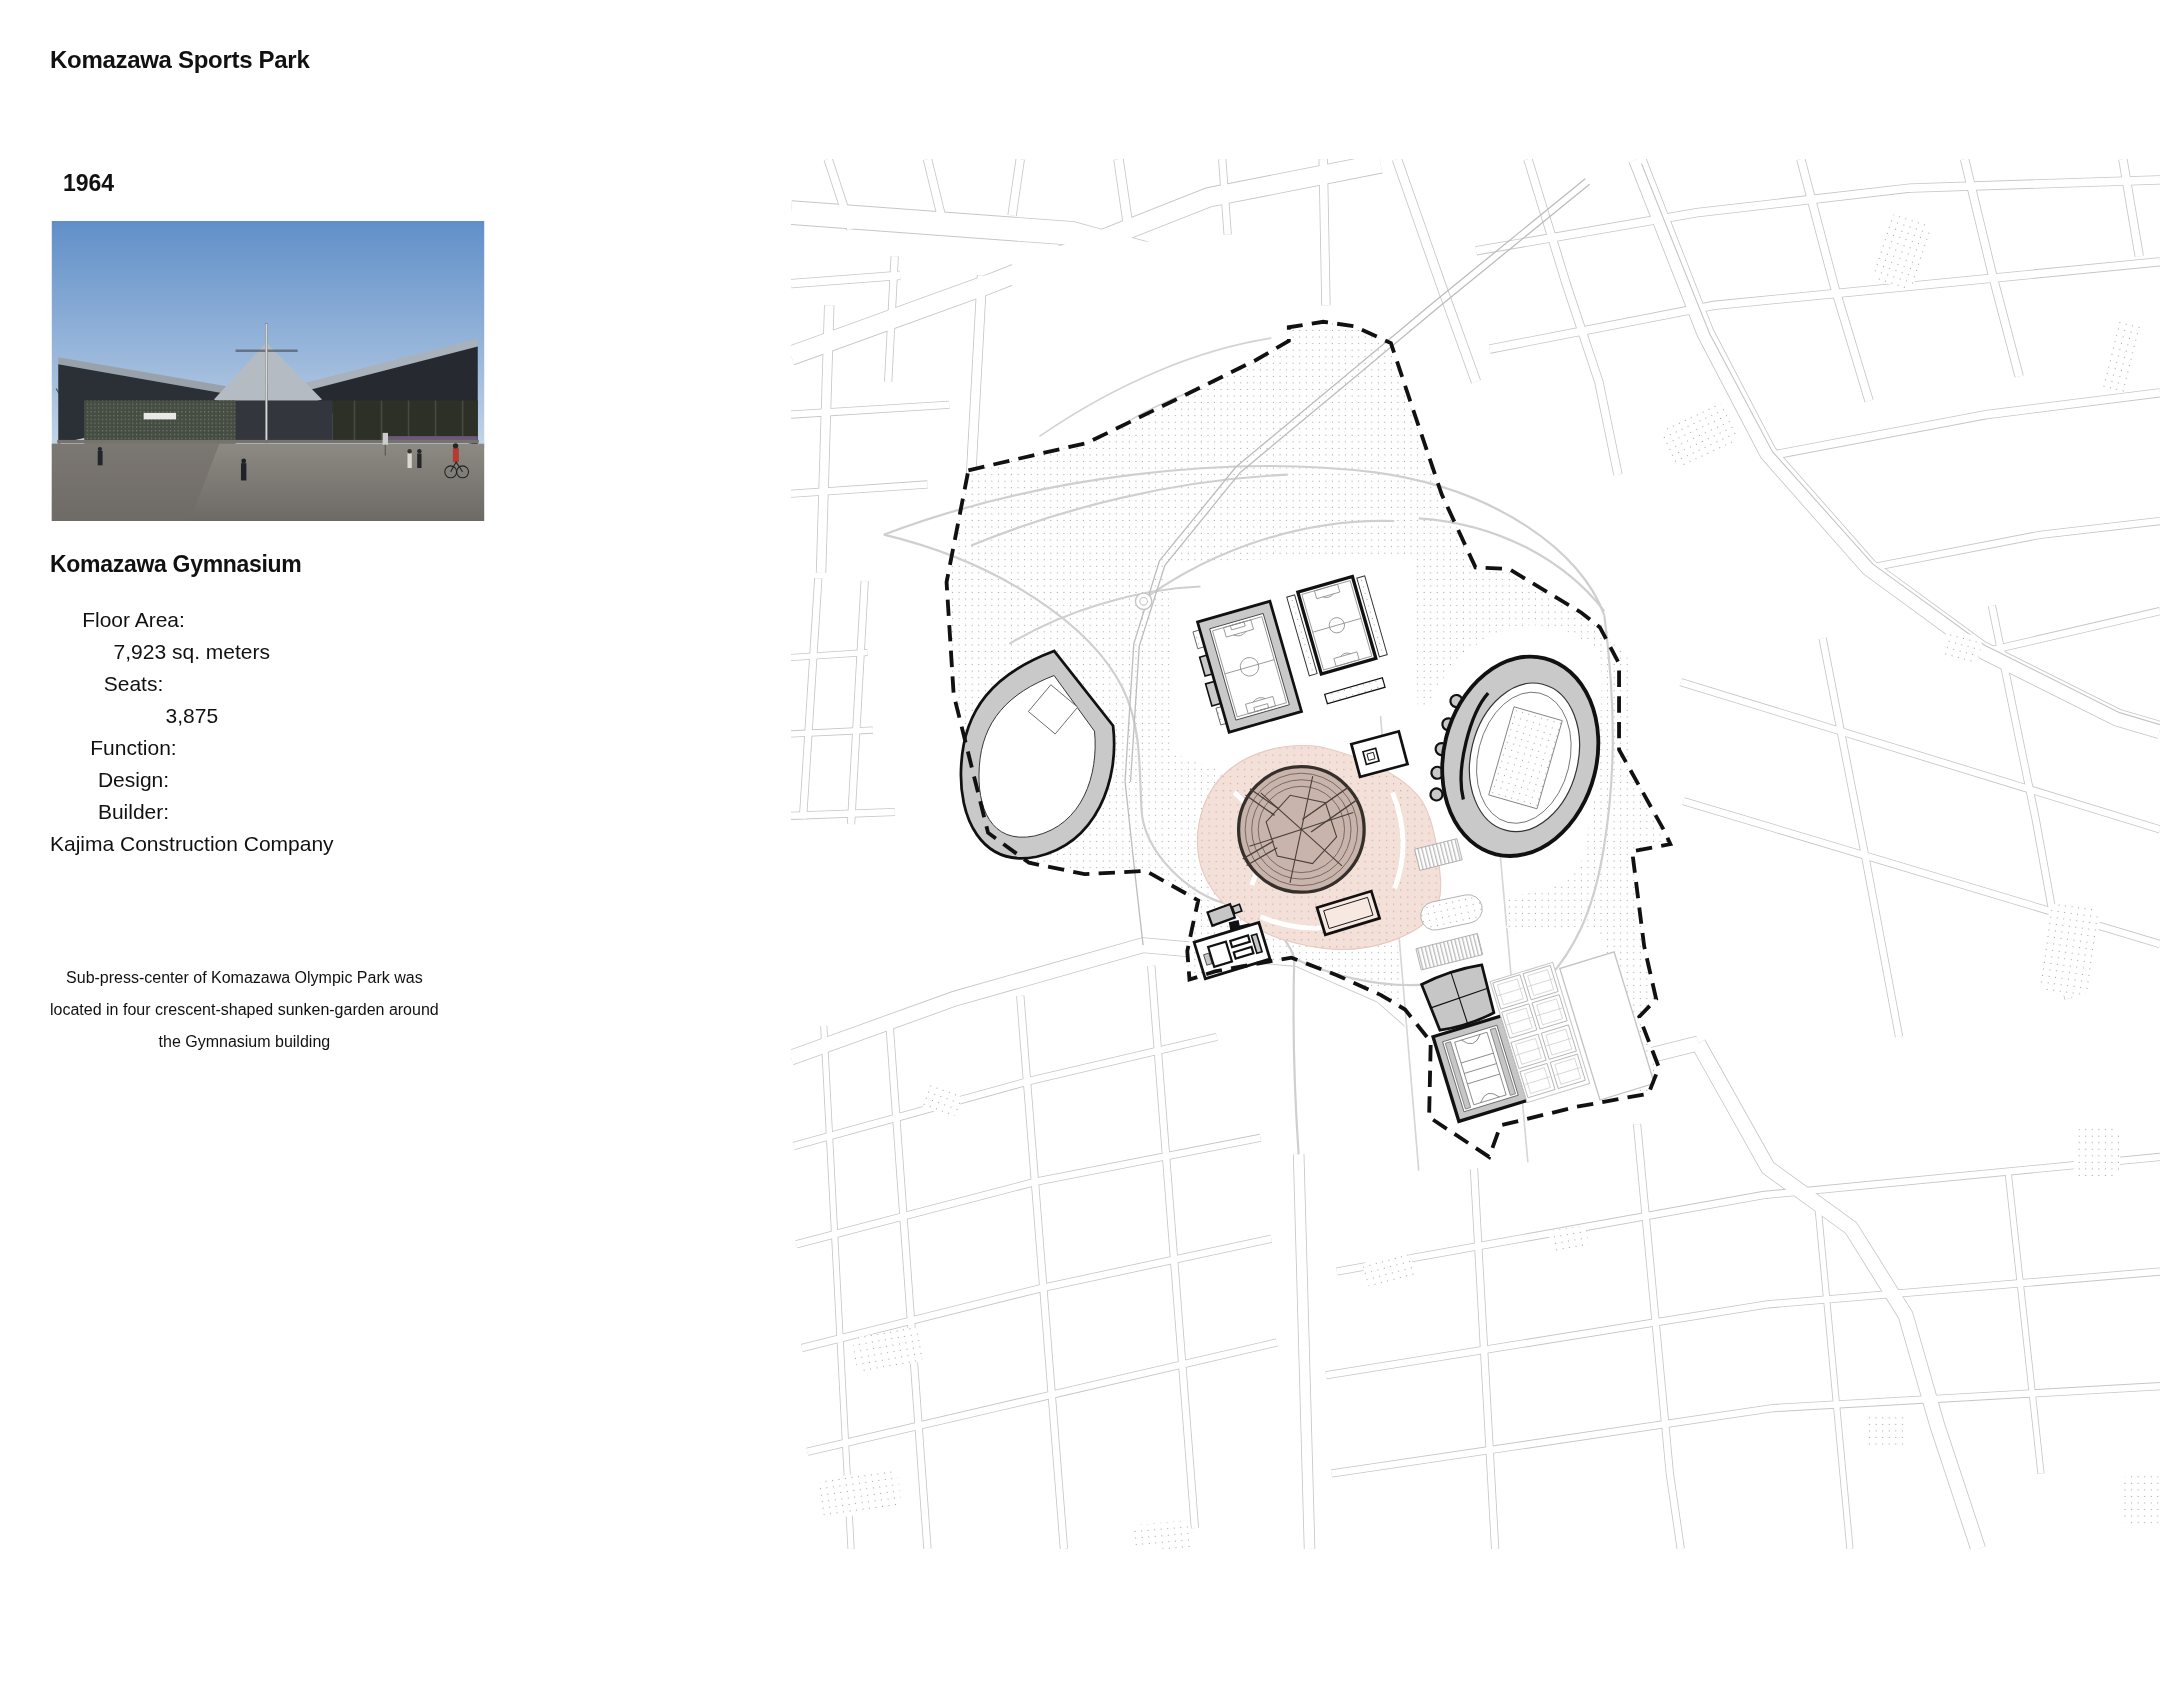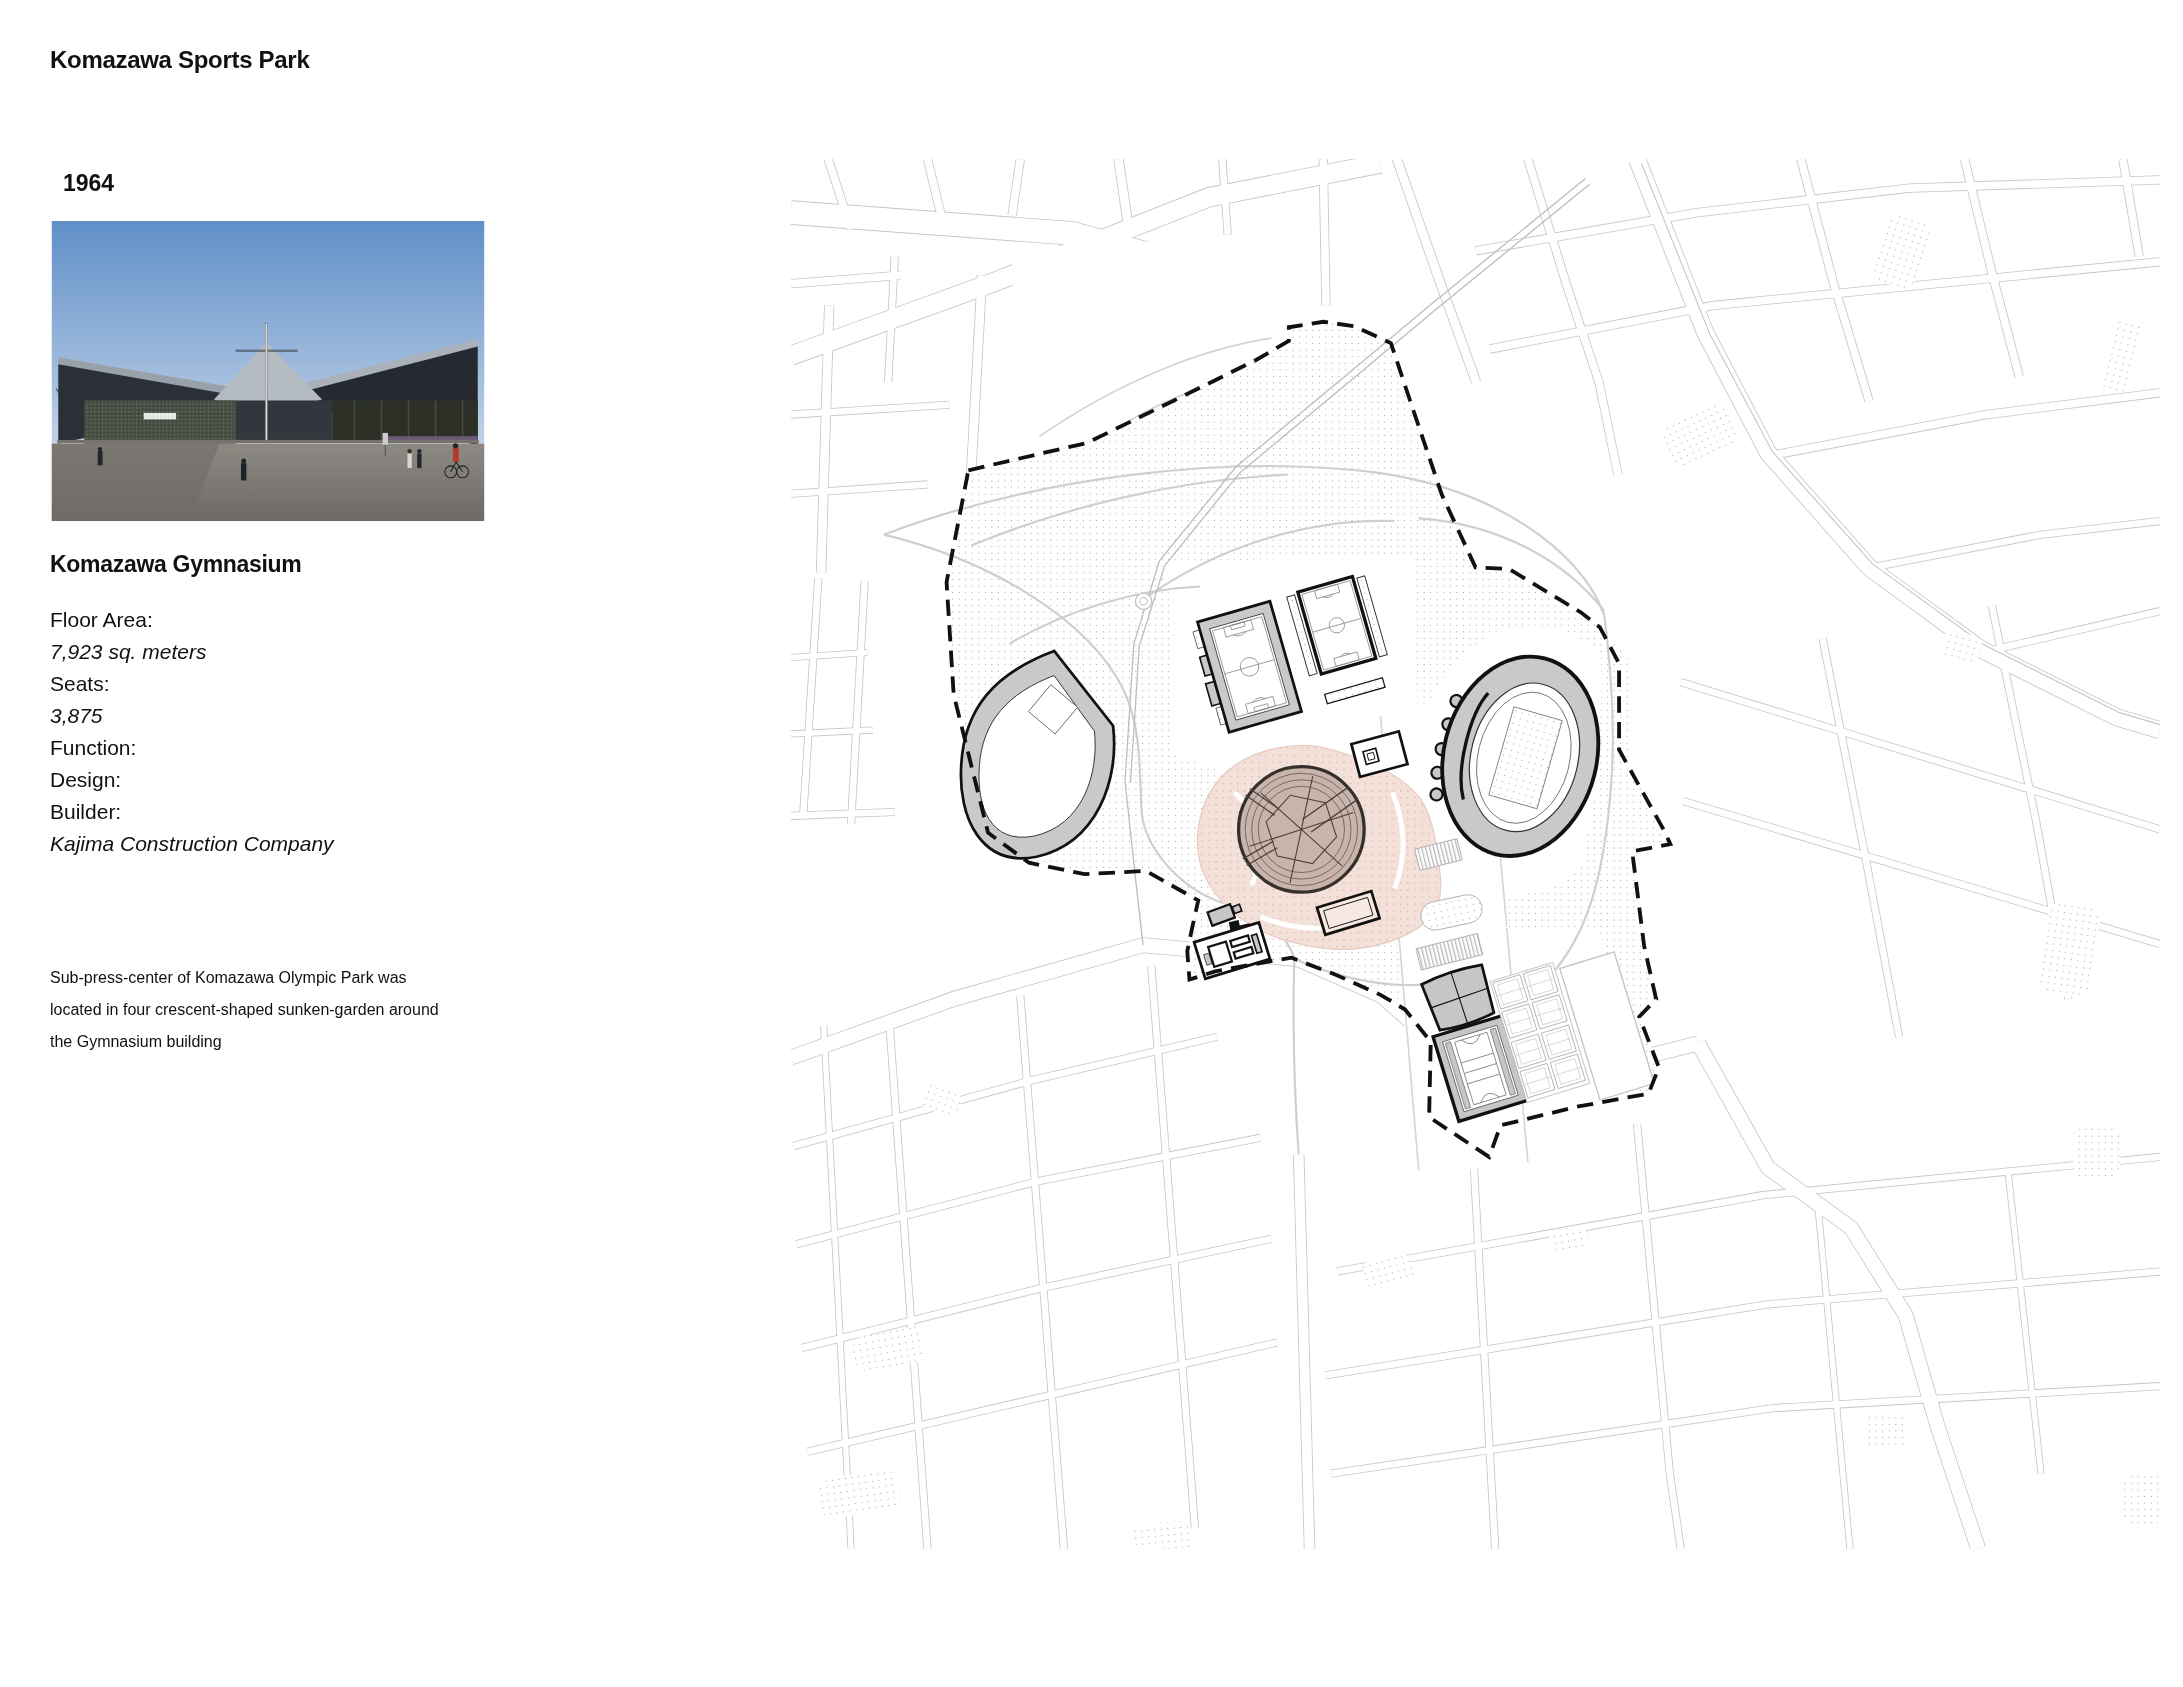--- a/index.html
+++ b/index.html
@@ -1,26 +1,26 @@
 <!DOCTYPE html>
 <html style="font-size:8.7px"><head>
 <meta charset="utf-8">
 <style>
   html,body{margin:0;padding:0;background:#fff;}
   body{width:2183px;height:1687px;position:relative;overflow:hidden;
        font-family:"Liberation Sans",sans-serif;color:#111;}
-  .abs{position:absolute;}
+  .abs{position:absolute;text-align:center;}
   #page-title{left:50px;top:46px;font-size:24px;font-weight:700;letter-spacing:-0.3px;}
   #year-label{left:50px;top:170px;font-size:23px;font-weight:700;margin-left:13px;}
   #photo-frame{left:50px;top:221px;width:436px;height:300px;overflow:hidden;}
   #gym-heading{left:50px;top:551px;font-size:23px;font-weight:700;letter-spacing:-0.3px;}
   #spec-table{left:50px;top:604px;font-size:21px;line-height:32px;}
   .spec-row{display:flex;flex-direction:column;}
   .spec-label{width:167px;flex:none;}
-  .spec-lines{flex:none;font-style:italic;}
+  .spec-lines{flex:none;}
   #note-block{left:50px;top:962px;font-size:16px;line-height:32px;}
   #site-map{left:791px;top:159px;width:1369px;height:1390px;}
   svg{display:block;}
 </style>
 </head>
 <body>
 
 <div class="abs" id="page-title">Komazawa Sports Park</div>
 <div class="abs" id="year-label">1964</div>
 

